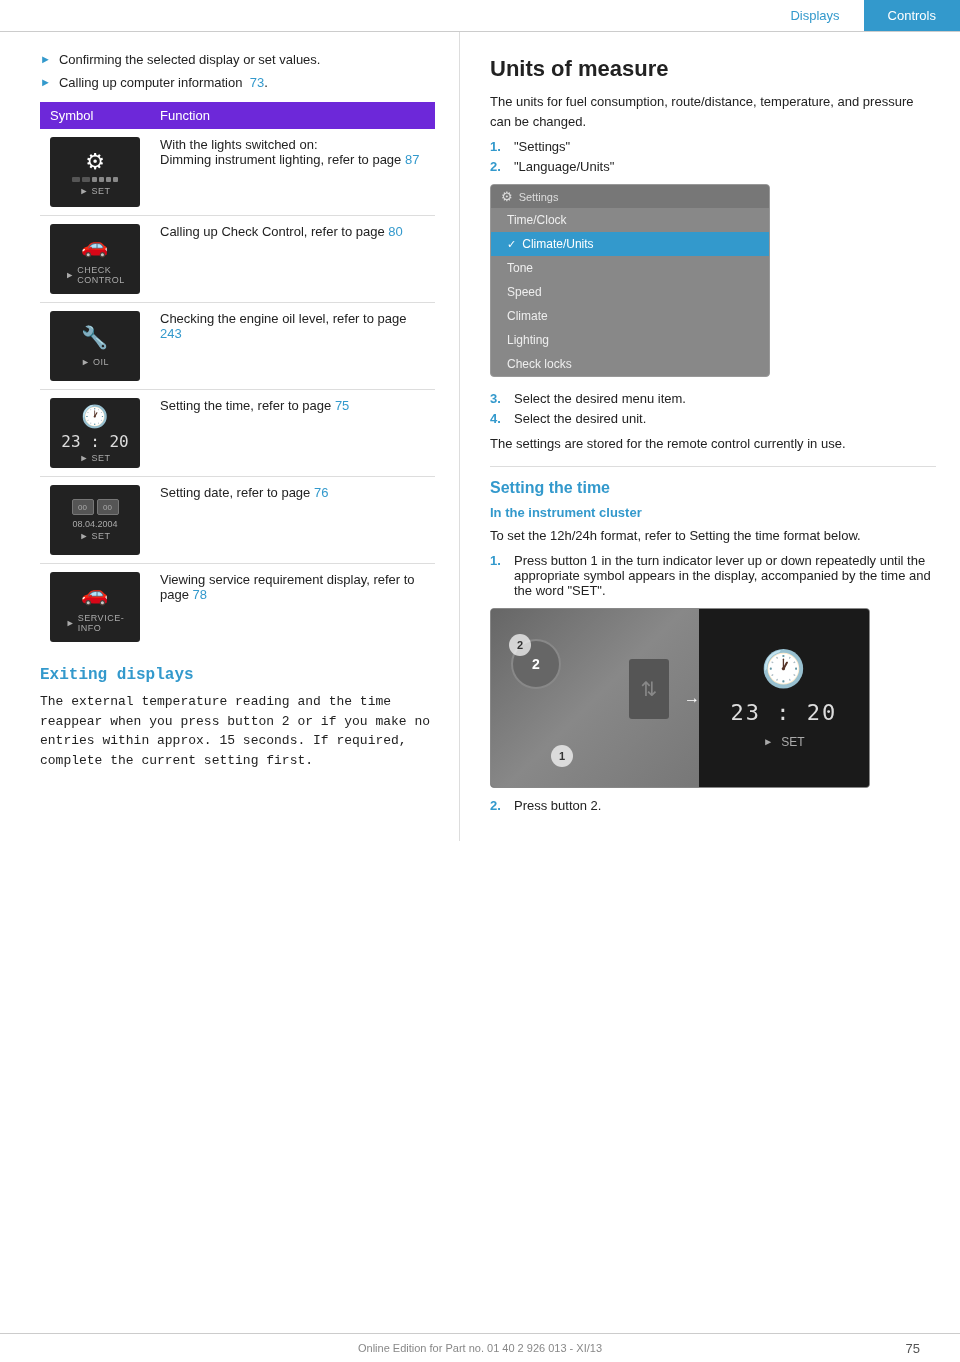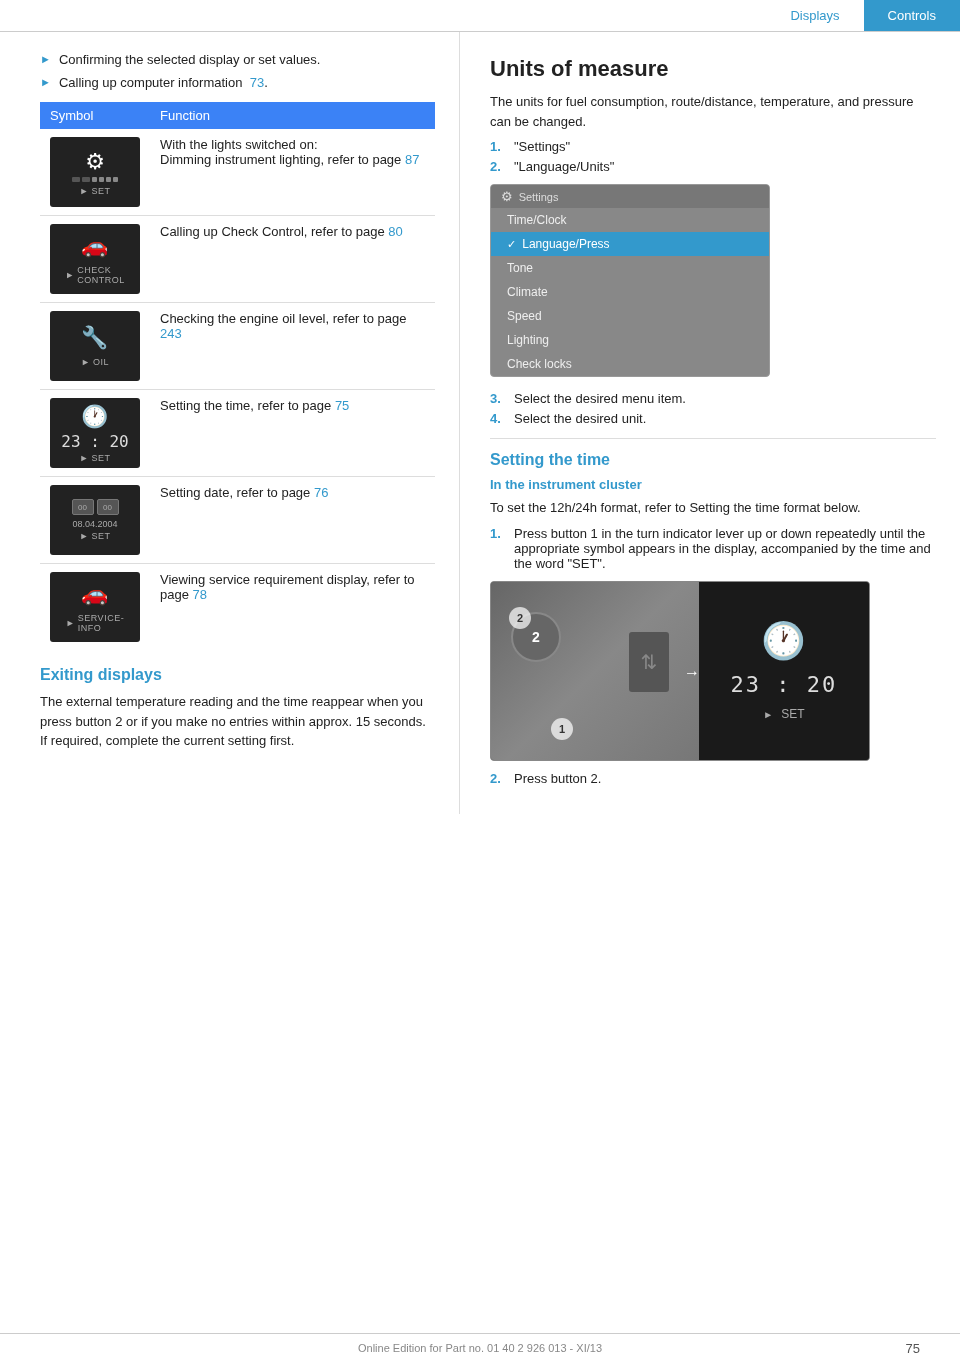--- a/index.html
+++ b/index.html
@@ -75,21 +75,21 @@
     }
 
     
     .symbol-table {
       width: 100%;
       border-collapse: collapse;
       margin-top: 12px;
       margin-bottom: 16px;
     }
     .symbol-table th {
-      background: #3b82f6;
+      background: #6d28d9;
       color: #fff;
       padding: 6px 10px;
       text-align: left;
       font-weight: normal;
       font-size: 13px;
     }
     .symbol-table td {
       padding: 8px 10px;
       vertical-align: top;
       font-size: 13px;
@@ -218,20 +218,21 @@
       gap: 6px;
     }
     .settings-menu-item.active::before {
       content: '✓';
       font-size: 11px;
     }
 
     
     .exiting-section {
       margin-top: 4px;
+      font-family: Liberation Mono, monospace;
     }
 
     
     .cluster-image {
       width: 380px;
       height: 180px;
       background: #555;
       border-radius: 4px;
       margin: 10px 0;
       display: flex;
@@ -482,40 +483,41 @@
       </li>
     </ol>
 
     <div class="settings-screenshot">
       <div class="settings-titlebar">
         <span class="settings-gear">⚙</span>
         <span>Settings</span>
       </div>
       <div class="settings-menu">
         <div class="settings-menu-item">Time/Clock</div>
-        <div class="settings-menu-item active">Language/Press</div>
+        <div class="settings-menu-item active">Climate/Units</div>
         <div class="settings-menu-item">Tone</div>
+        <div class="settings-menu-item">Speed</div>
         <div class="settings-menu-item">Climate</div>
-        <div class="settings-menu-item">Speed</div>
         <div class="settings-menu-item">Lighting</div>
         <div class="settings-menu-item">Check locks</div>
       </div>
     </div>
 
     <ol class="numbered-list">
       <li>
         <span class="num" style="color:#3399cc;font-weight:bold;">3.</span>
         <span>Select the desired menu item.</span>
       </li>
       <li>
         <span class="num" style="color:#3399cc;font-weight:bold;">4.</span>
         <span>Select the desired unit.</span>
       </li>
     </ol>
 
+    <p class="text-para">The settings are stored for the remote control currently in use.</p>
 
     <div class="col-divider"></div>
 
 
     <div class="section-subheading">Setting the time</div>
 
     <div class="section-subsubheading">In the instrument cluster</div>
 
     <p class="text-para">To set the 12h/24h format, refer to Setting the time format below.</p>
 

